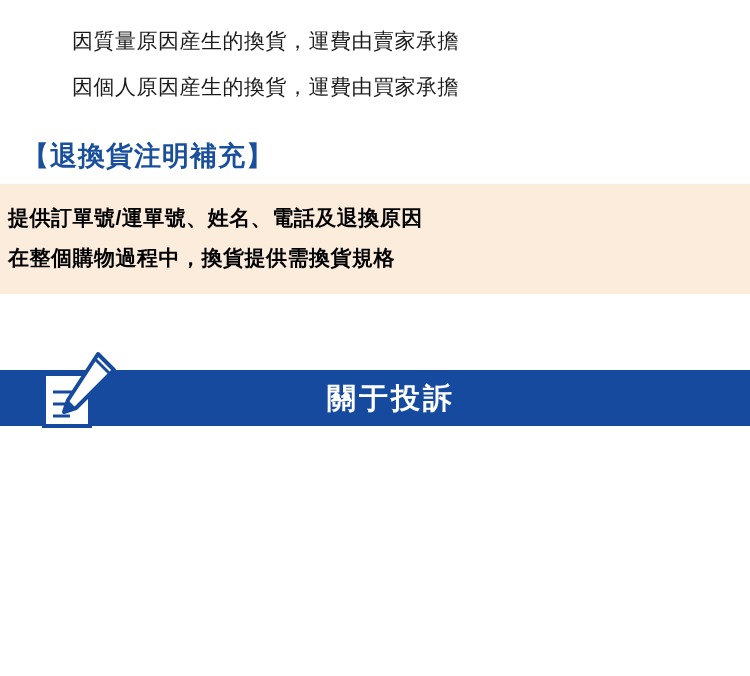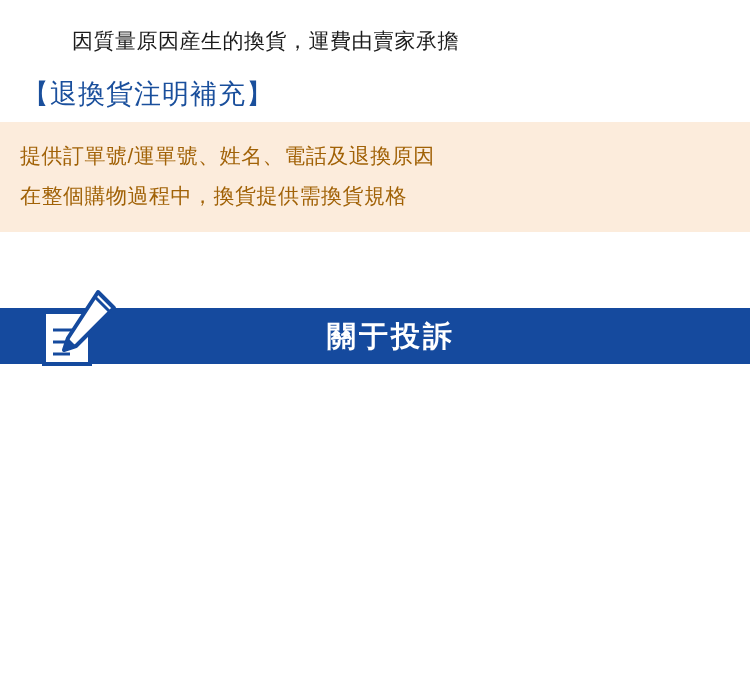--- a/index.html
+++ b/index.html
@@ -29,41 +29,42 @@
     color: #1b1b1b;
     line-height: 46px;
     padding-left: 72px;
     letter-spacing: 0.5px;
     white-space: nowrap;
   }
 
   
   .blue-heading {
     font-size: 27px;
-    font-weight: normal;
+    font-weight: bold;
     color: #1a4f9c;
     padding-left: 22px;
-    margin-top: 12px;
+    margin-top: 28px;
     margin-bottom: 10px;
     letter-spacing: 1px;
     white-space: nowrap;
   }
 
   
   .peach-block {
     background: #fcecdc;
     padding: 14px 0 16px 0;
   }
   .peach-line {
     font-size: 21px;
-    color: #a16207;
+    color: #000000;
     line-height: 40px;
-    padding-left: 20px;
+    padding-left: 8px;
     letter-spacing: 0.5px;
     white-space: nowrap;
+    font-weight: bold;
   }
 
   
   .banner-wrap {
     position: relative;
     margin-top: 54px;
     height: 86px;
   }
   .banner-bar {
     position: absolute;
@@ -116,20 +117,21 @@
     text-underline-offset: 3px;
   }
 </style>
 </head>
 <body>
 
 <div class="page">
 
   <div class="top-lines">
     <div class="top-line">因質量原因産生的換貨，運費由賣家承擔</div>
+    <div class="top-line">因個人原因産生的換貨，運費由買家承擔</div>
   </div>
 
   <div class="blue-heading">【退換貨注明補充】</div>
 
   <div class="peach-block">
     <div class="peach-line">提供訂單號/運單號、姓名、電話及退換原因</div>
     <div class="peach-line">在整個購物過程中，換貨提供需換貨規格</div>
   </div>
 
   <div class="banner-wrap">

